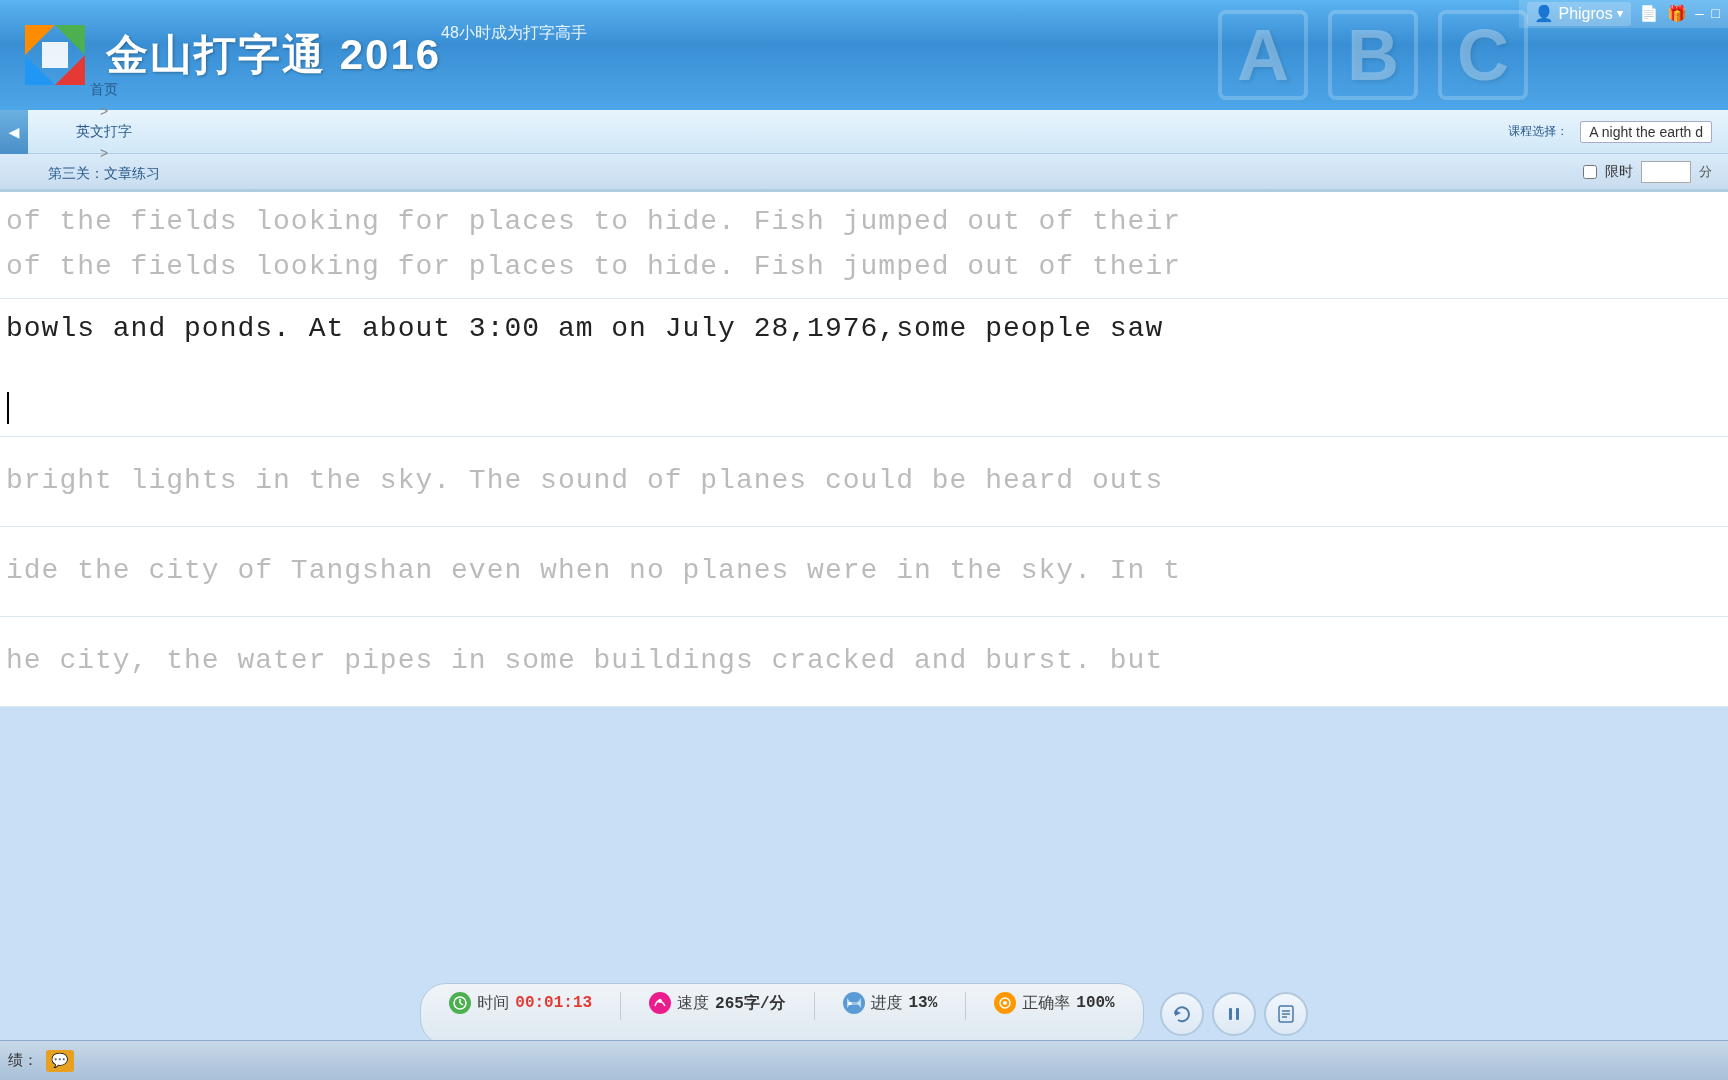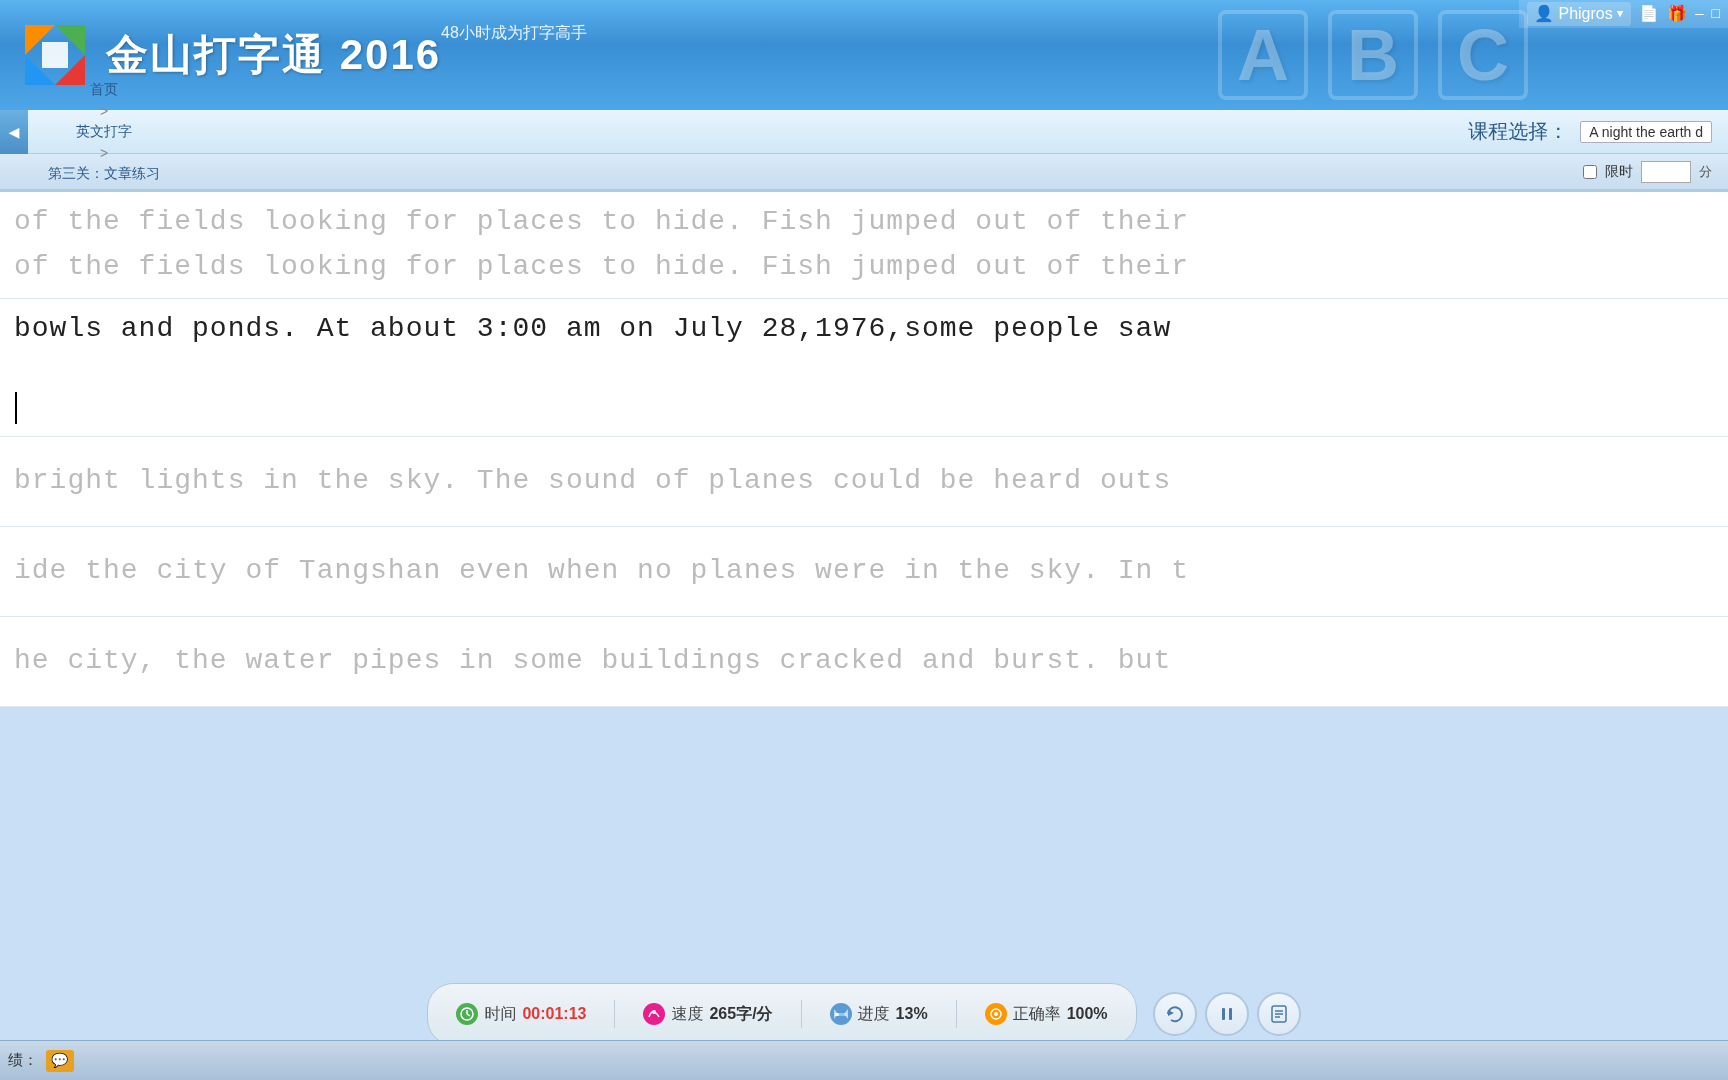--- a/index.html
+++ b/index.html
@@ -134,21 +134,21 @@
       right: 0;
       top: 0;
       height: 100%;
       display: flex;
       align-items: center;
       gap: 12px;
       padding: 0 16px;
     }
 
     #course-label {
-      font-size: 20px;
+      font-size: 12px;
       color: #2a5a8c;
       font-family: 'Microsoft YaHei', sans-serif;
     }
 
     #course-value {
       font-size: 14px;
       color: #333;
       background: white;
       border: 1px solid #aac;
       padding: 2px 8px;
@@ -191,21 +191,21 @@
     
     #main-content {
       width: 100%;
       background: white;
       padding: 0;
       border-top: 2px solid #b0cce0;
     }
 
     .text-line-group {
       border-bottom: 1px solid #dde8f0;
-      padding: 8px 14px;
+      padding: 8px 6px;
       min-height: 70px;
       display: flex;
       flex-direction: column;
       justify-content: center;
     }
 
     .text-line-group.double-line {
       min-height: 90px;
     }
 
@@ -254,26 +254,26 @@
       right: 0;
       display: flex;
       align-items: center;
       justify-content: center;
       gap: 0;
       height: 52px;
     }
 
     #status-panel {
       display: flex;
-      align-items: center;
+      align-items: flex-start;
       gap: 24px;
       background: linear-gradient(180deg, #f0f4f8 0%, #dce8f0 100%);
       border: 1px solid #b0c8de;
       border-radius: 26px;
-      padding: 17px 28px;
+      padding: 8px 28px;
       height: 62px;
     }
 
     .status-item {
       display: flex;
       align-items: center;
       gap: 6px;
     }
 
     .status-icon {
@@ -293,21 +293,21 @@
 
     .status-label {
       font-size: 16px;
       color: #444;
       font-family: 'Microsoft YaHei', sans-serif;
     }
 
     .status-value {
       font-size: 16px;
       font-weight: bold;
-      font-family: Liberation Sans, sans-serif;
+      font-family: Liberation Mono, monospace;
     }
 
     .status-value.red { color: #e53935; }
     .status-value.normal { color: #333; }
 
     .status-divider {
       width: 1px;
       height: 28px;
       background: #c0ccd8;
       margin: 0 4px;

